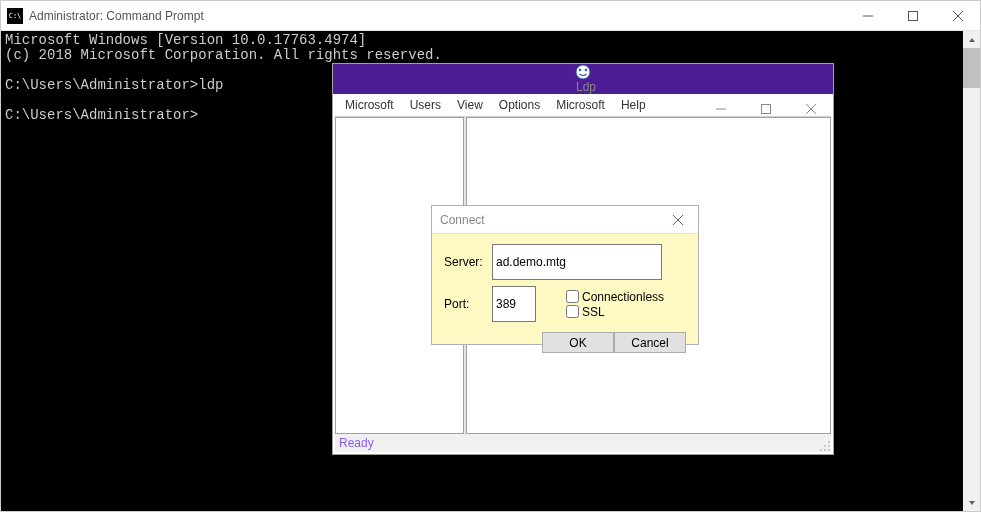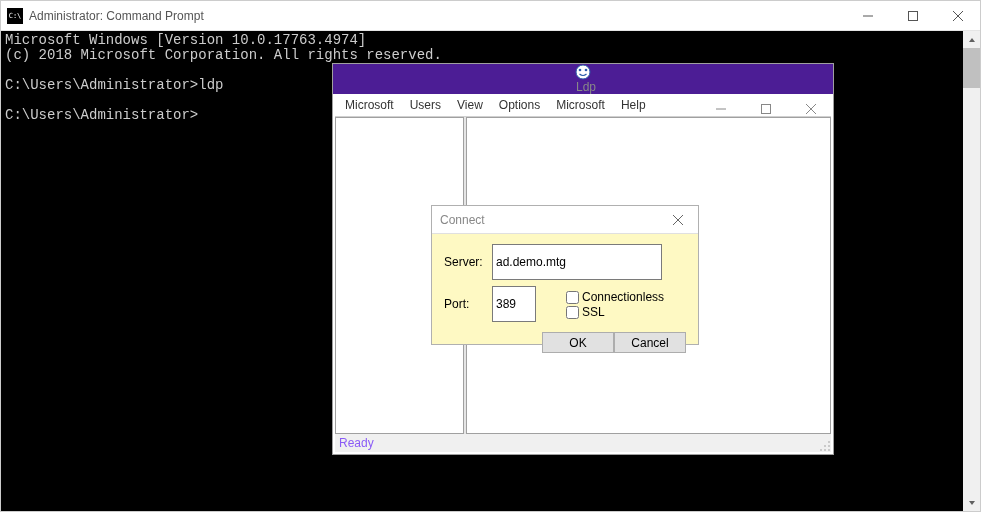--- a/index.html
+++ b/index.html
@@ -210,21 +210,21 @@
     height: 36px;
   }
   .input-server { width: 170px; }
   .input-port { width: 44px; }
   .checkgroup {
     display: flex;
     flex-direction: column;
     margin-left: 30px;
     gap: 1px;
   }
-  .checkrow { display: flex; align-items: flex-end; gap: 3px; }
+  .checkrow { display: flex; align-items: center; gap: 3px; }
   .checkrow input[type=checkbox] {
     width: 13px; height: 13px;
     margin: 0;
   }
   .dlg-buttons {
     display: flex;
     justify-content: flex-end;
     margin-top: 10px;
   }
   .dlg-btn {

